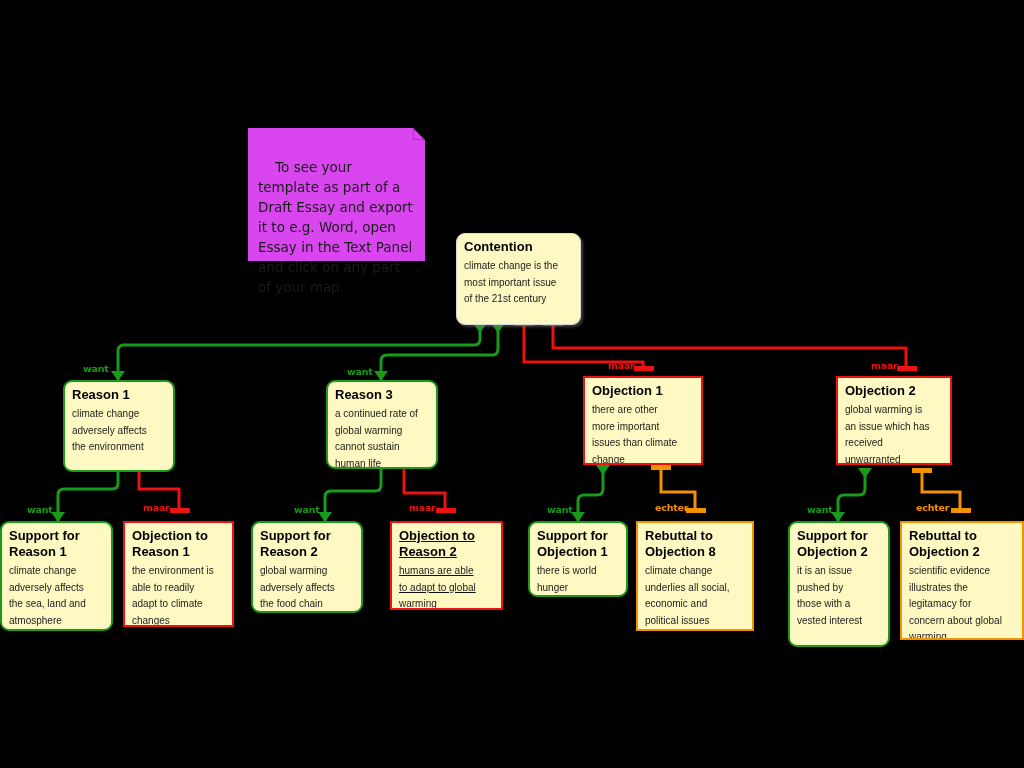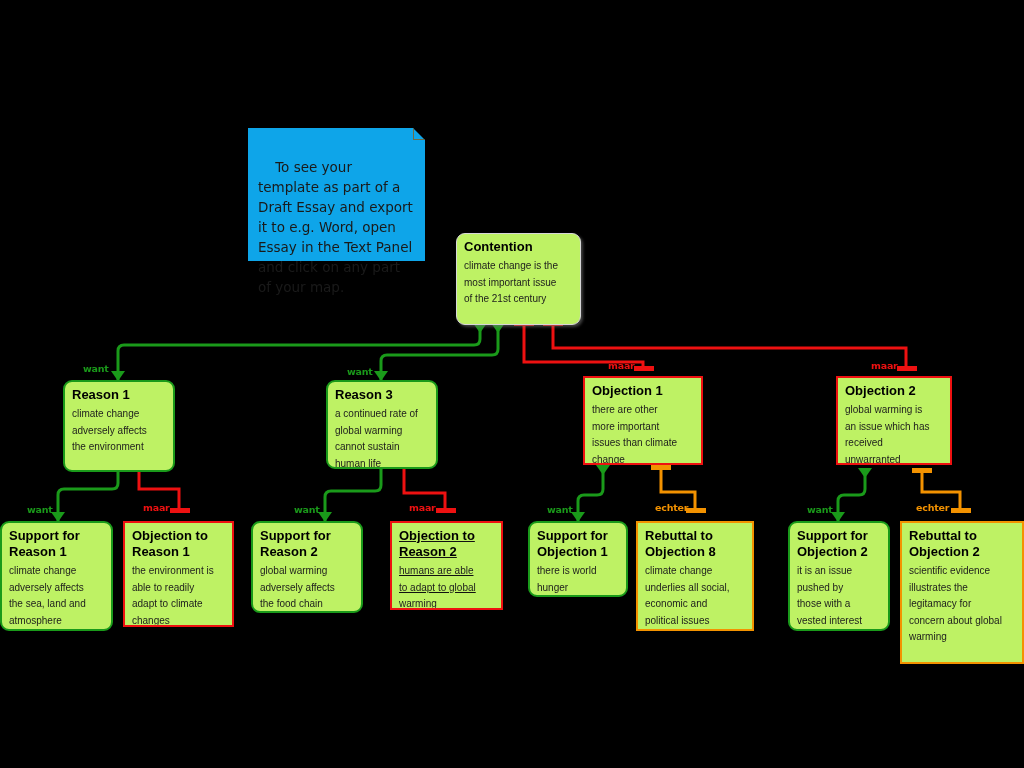--- a/index.html
+++ b/index.html
@@ -21,21 +21,21 @@
     left: 0;
     top: 0;
     width: 1024px;
     height: 768px;
     pointer-events: none;
   }
 
   
   .note {
     position: absolute;
-    background: #0ea5e9;
+    background: #d946ef;
     color: #1a1a1a;
     font-family: "DejaVu Sans", sans-serif;
     font-size: 13.5px;
     line-height: 20px;
     padding: 9px 12px 9px 10px;
     box-sizing: border-box;
     white-space: pre-wrap;
   }
   .note-fold {
     position: absolute;
@@ -54,21 +54,21 @@
     height: 12px;
     border-left: 1.5px solid #6f6d45;
     border-bottom: 1.5px solid #6f6d45;
     box-sizing: border-box;
     clip-path: polygon(0 0, 0 100%, 100% 100%);
   }
 
   
   .node {
     position: absolute;
-    background: #bef264;
+    background: #fef9c3;
     box-sizing: border-box;
     padding: 5px 18px 6px 7px;
     color: #111111;
     overflow: hidden;
   }
   .node .title {
     font-weight: bold;
     font-size: 13px;
     line-height: 16px;
     margin-bottom: 3px;
@@ -242,23 +242,23 @@
   <div class="node green" style="left:528px; top:521px; width:100px; height:76px;">
     <div class="title">Support for Objection 1</div>
     <div class="body">there is world hunger</div>
   </div>
 
   <div class="node orange" style="left:636px; top:521px; width:118px; height:110px;">
     <div class="title">Rebuttal to Objection 8</div>
     <div class="body">climate change underlies all social, economic and political issues</div>
   </div>
 
-  <div class="node green" style="left:788px; top:521px; width:102px; height:110px;">
+  <div class="node green" style="left:788px; top:521px; width:102px; height:126px;">
     <div class="title">Support for Objection 2</div>
     <div class="body">it is an issue pushed by those with a vested interest</div>
   </div>
 
-  <div class="node orange" style="left:900px; top:521px; width:124px; height:143px;">
+  <div class="node orange" style="left:900px; top:521px; width:124px; height:119px;">
     <div class="title">Rebuttal to Objection 2</div>
     <div class="body">scientific evidence illustrates the legitamacy for concern about global warming</div>
   </div>
 
 </div>
 
 </body></html>

